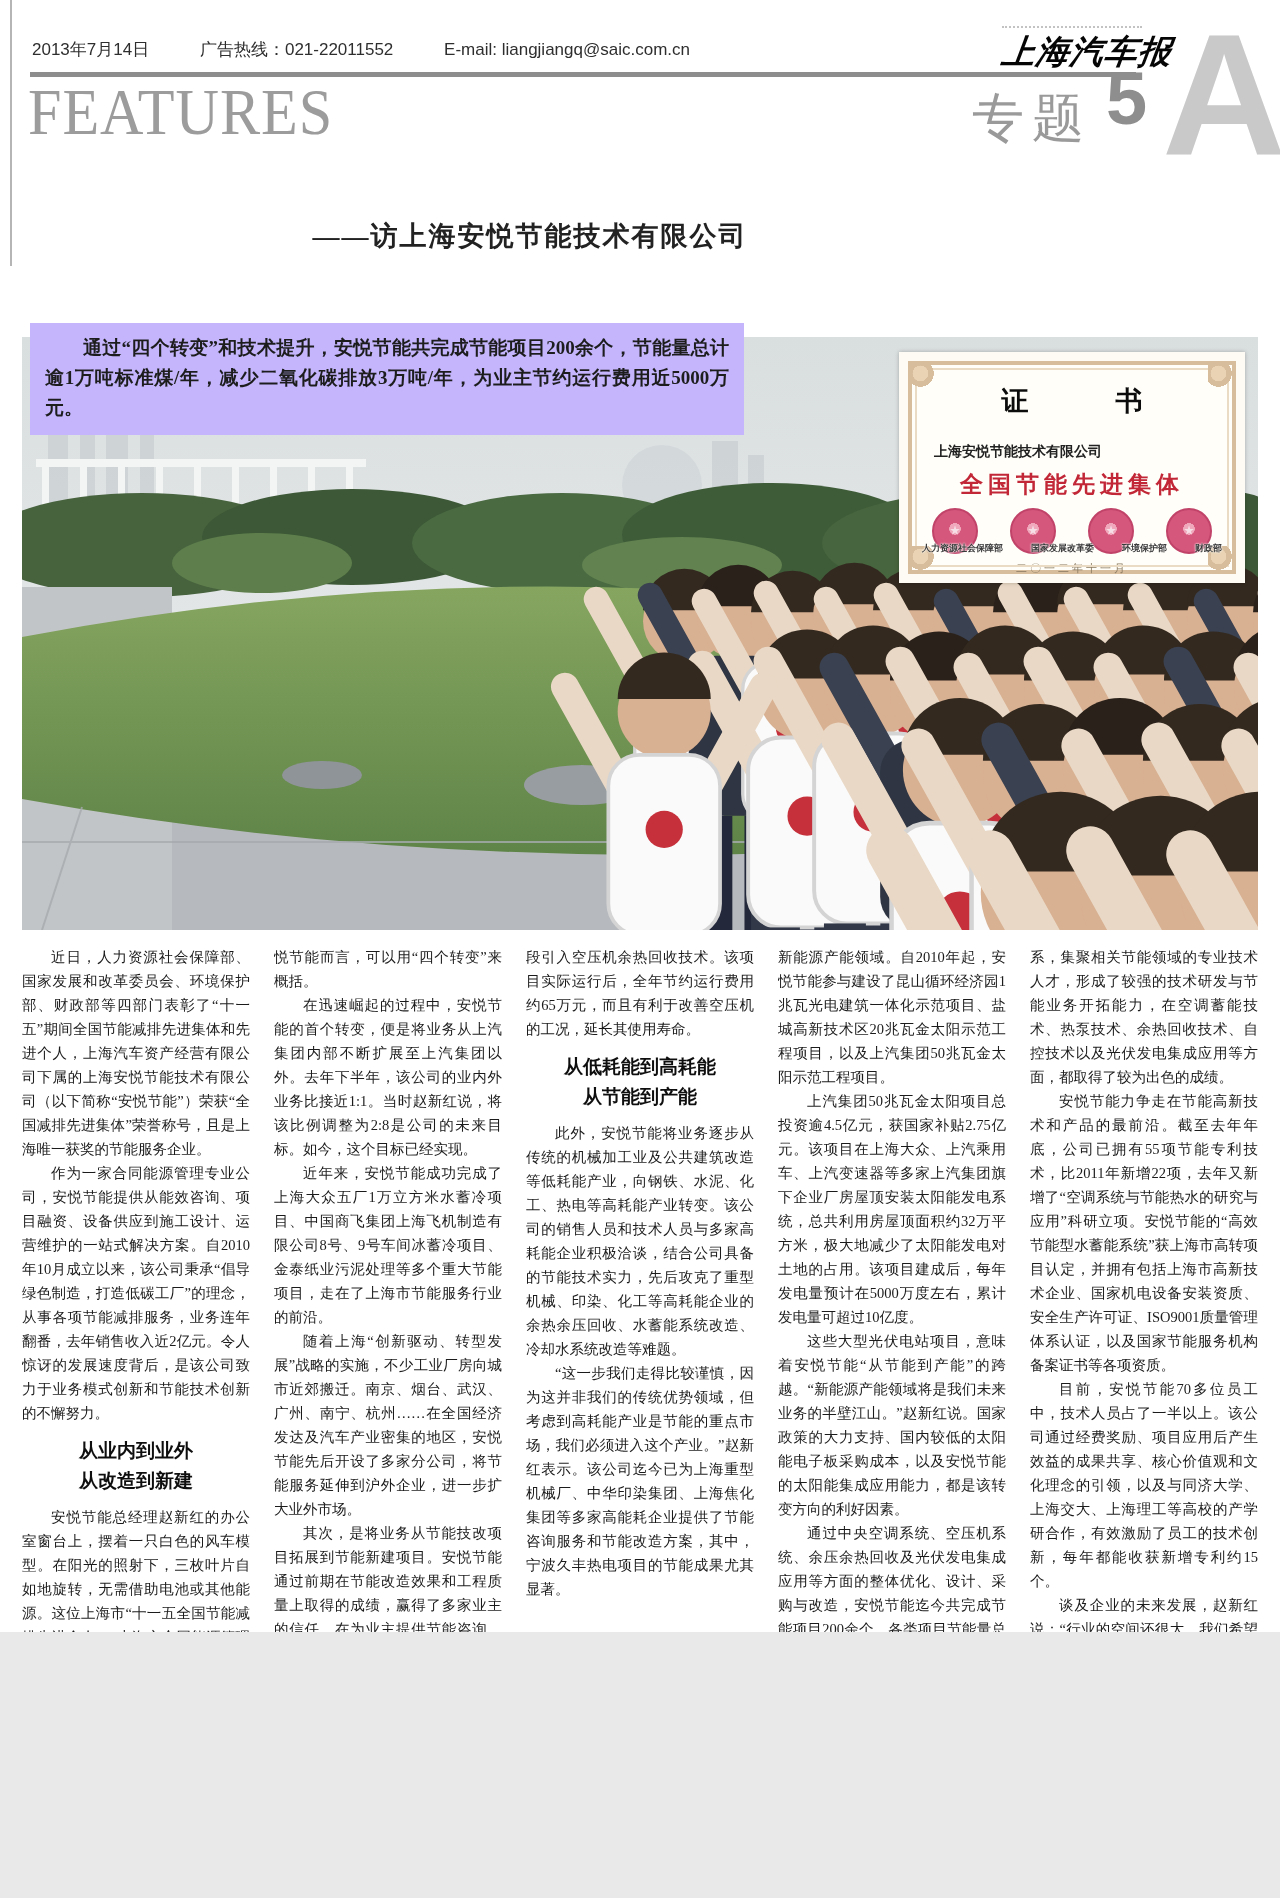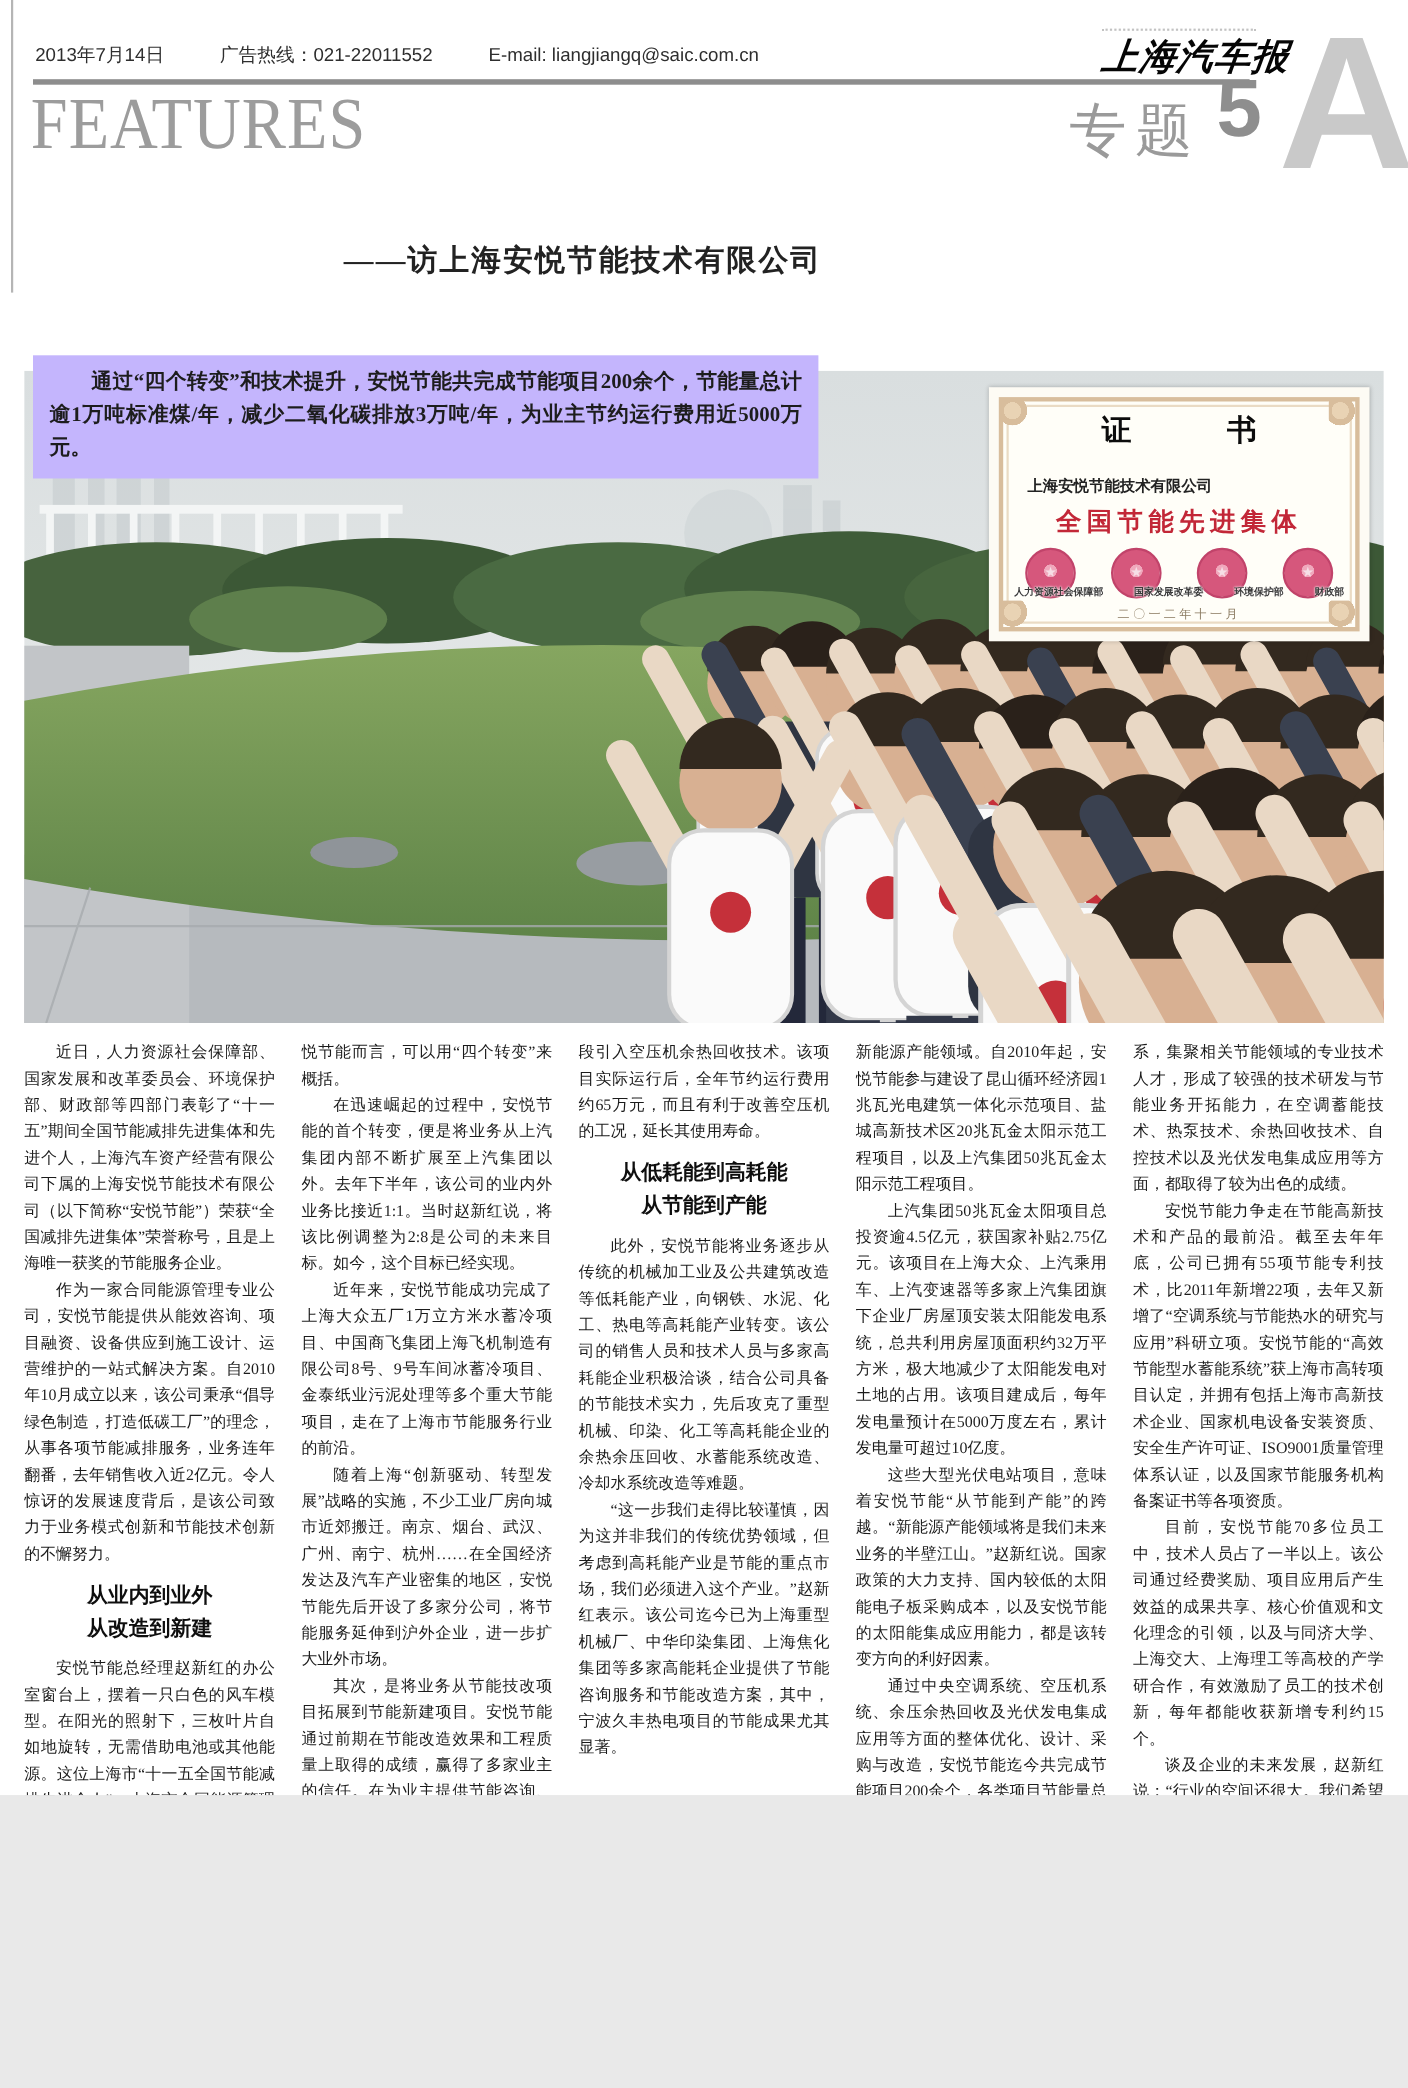--- a/index.html
+++ b/index.html
@@ -42,21 +42,21 @@
   .cert{position:absolute;left:899px;top:352px;width:346px;height:231px;z-index:8;
         background:#fdfbf4;padding:9px;box-sizing:border-box;box-shadow:0 0 4px rgba(0,0,0,.25);}
   .cert-frame{height:100%;box-sizing:border-box;border:4px solid #d8bd9c;outline:2px solid #eadbc4;
               outline-offset:-9px;background:#fffef8;position:relative;padding:6px 10px 4px;
               text-align:center;}
   .cert-corner{position:absolute;width:26px;height:26px;
                background:radial-gradient(circle at 40% 40%, #e9d3b4 0 35%, #d8bd9c 36% 60%, transparent 61%);}
   .cc-tl{left:-2px;top:-2px;} .cc-tr{right:-2px;top:-2px;}
   .cc-bl{left:-2px;bottom:-2px;} .cc-br{right:-2px;bottom:-2px;}
   .cert-title{font-size:27px;font-weight:900;color:#0c0c0c;letter-spacing:30px;text-indent:30px;
-              margin-top:2px;}
+              margin-top:12px;}
   .cert-co{font-size:14px;font-weight:700;color:#222;text-align:left;padding-left:12px;margin-top:24px;}
   .cert-award{font-size:23px;font-weight:900;color:#c22737;letter-spacing:5px;margin-top:8px;}
   .cert-seals{display:flex;justify-content:space-between;padding:0 10px;margin-top:8px;}
   .seal{width:46px;height:46px;border-radius:50%;
         background:radial-gradient(circle at 50% 45%, #f0a8bc 0 18%, #d6577c 19% 70%, #c84a6f 100%);
         border:2px solid #c1436a;box-sizing:border-box;position:relative;}
   .seal:after{content:"★";position:absolute;left:50%;top:50%;transform:translate(-50%,-55%);
               color:#f6dfe6;font-size:11px;}
   .cert-names{display:flex;justify-content:space-between;font-size:9px;color:#3a3a3a;
               margin-top:-12px;position:relative;font-weight:700;

